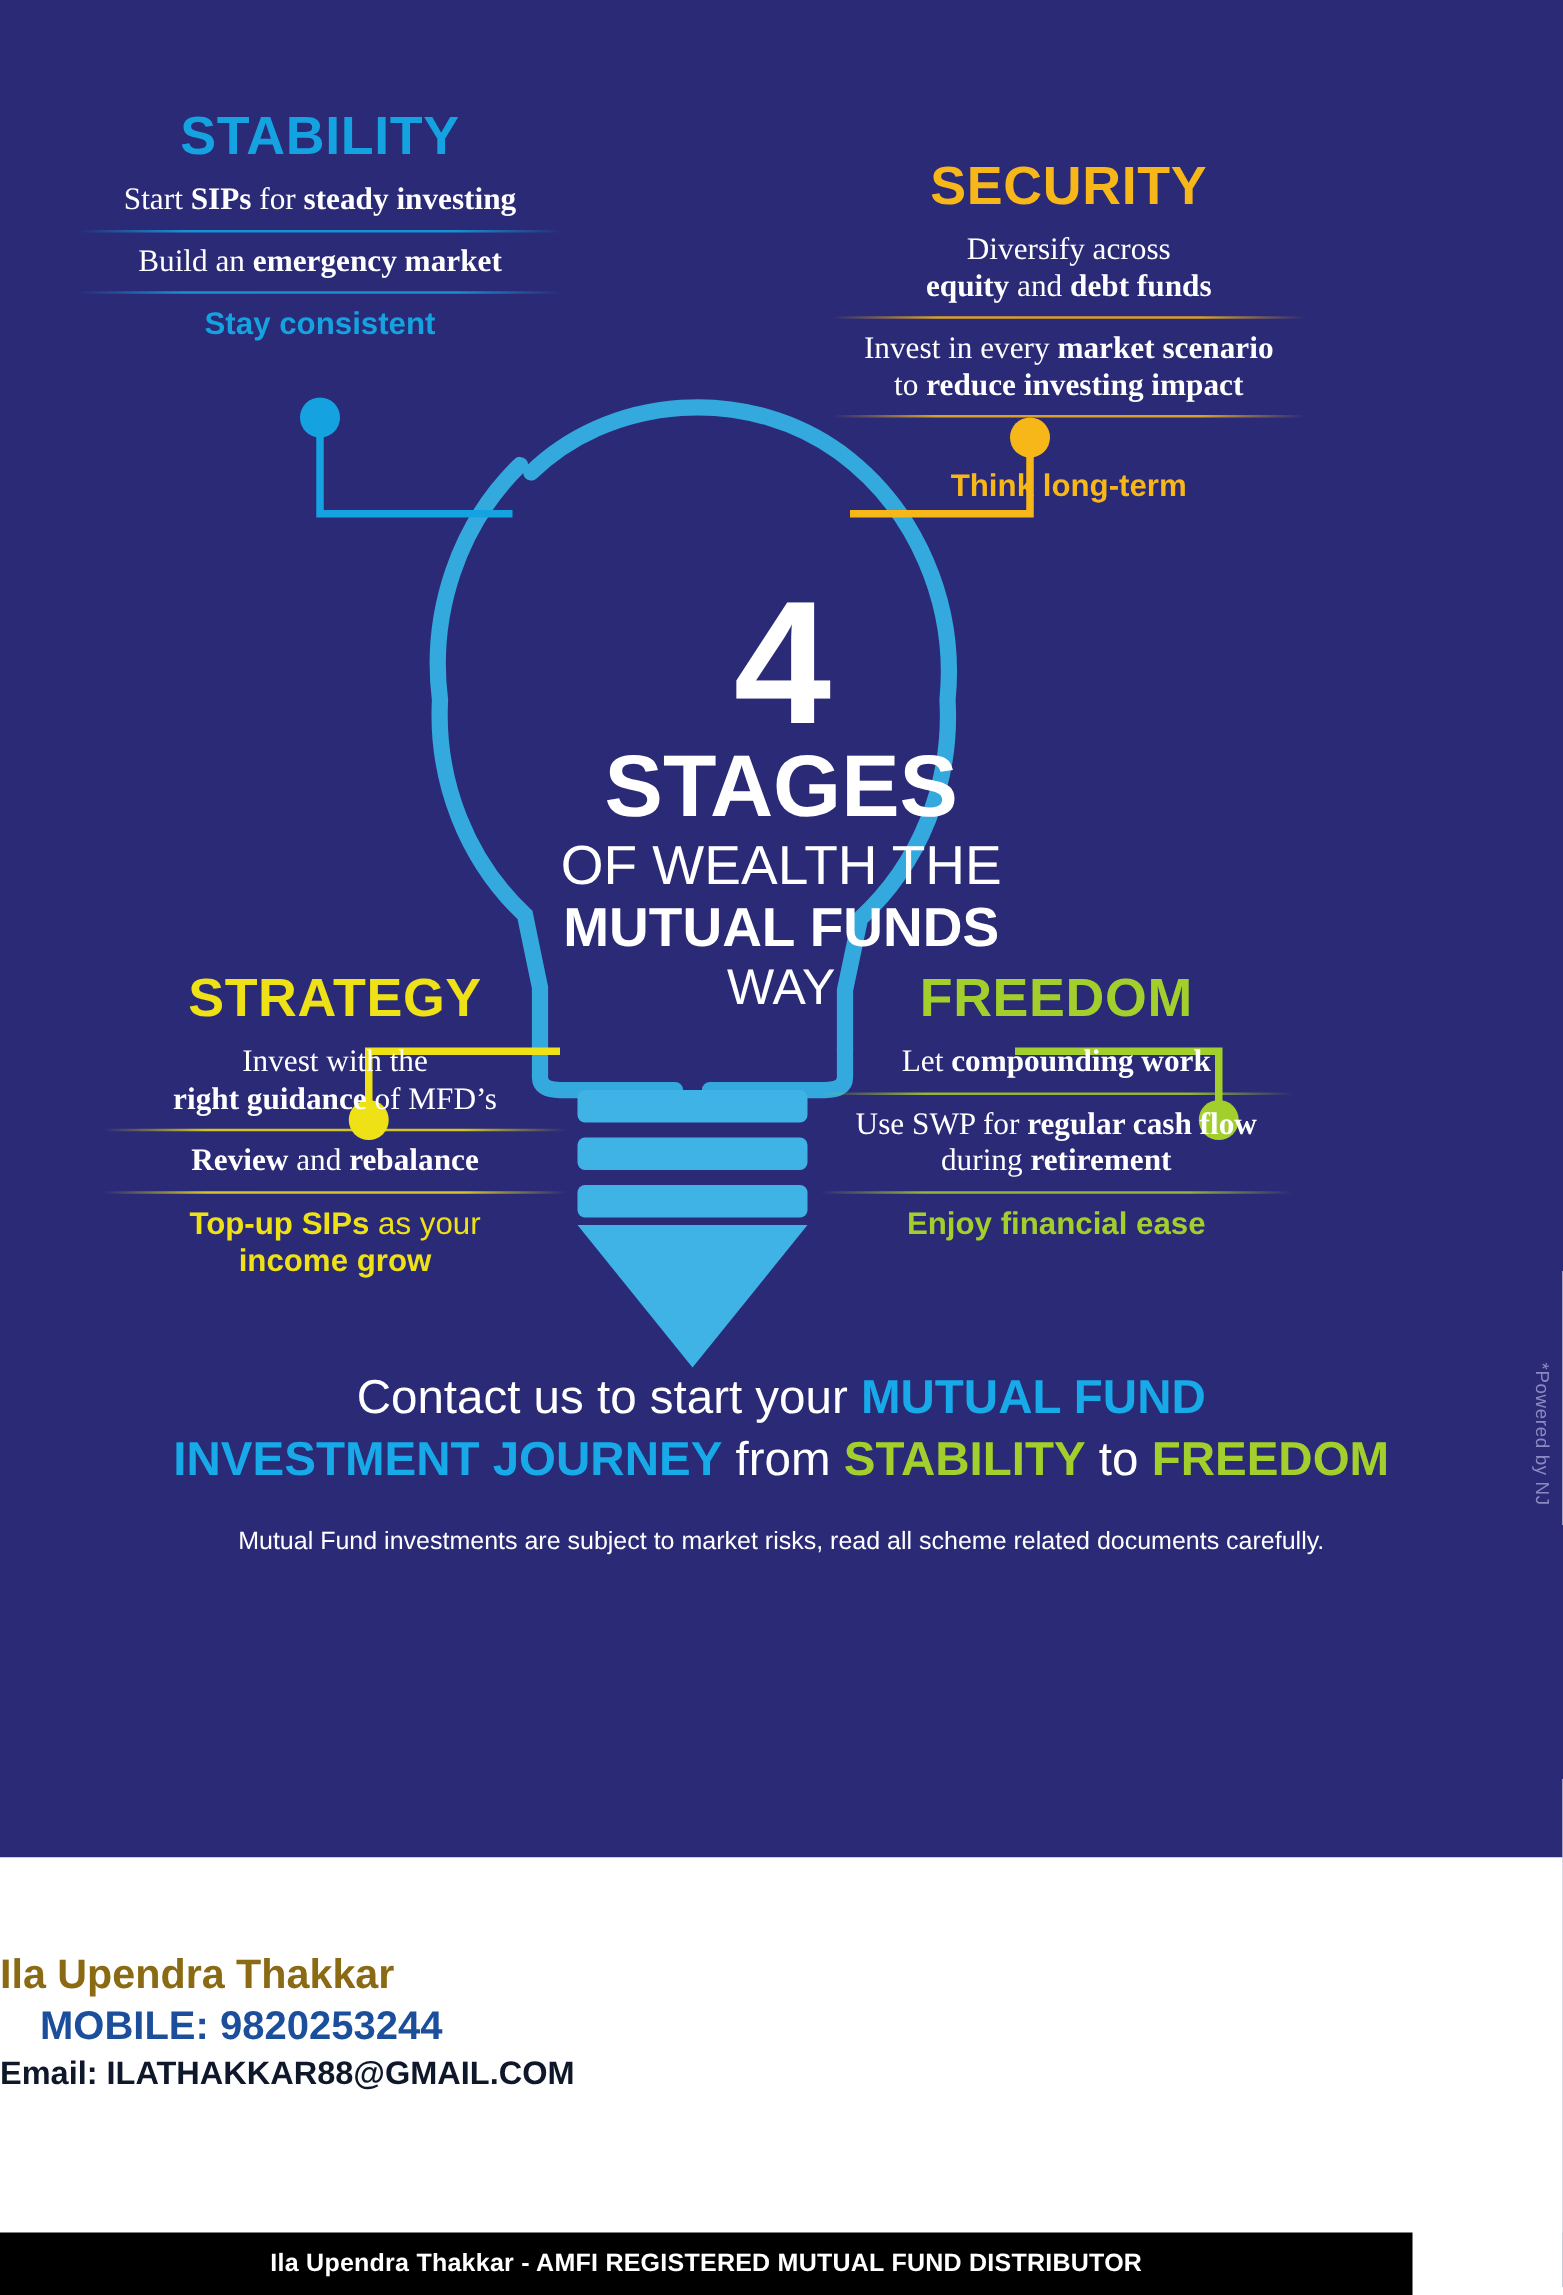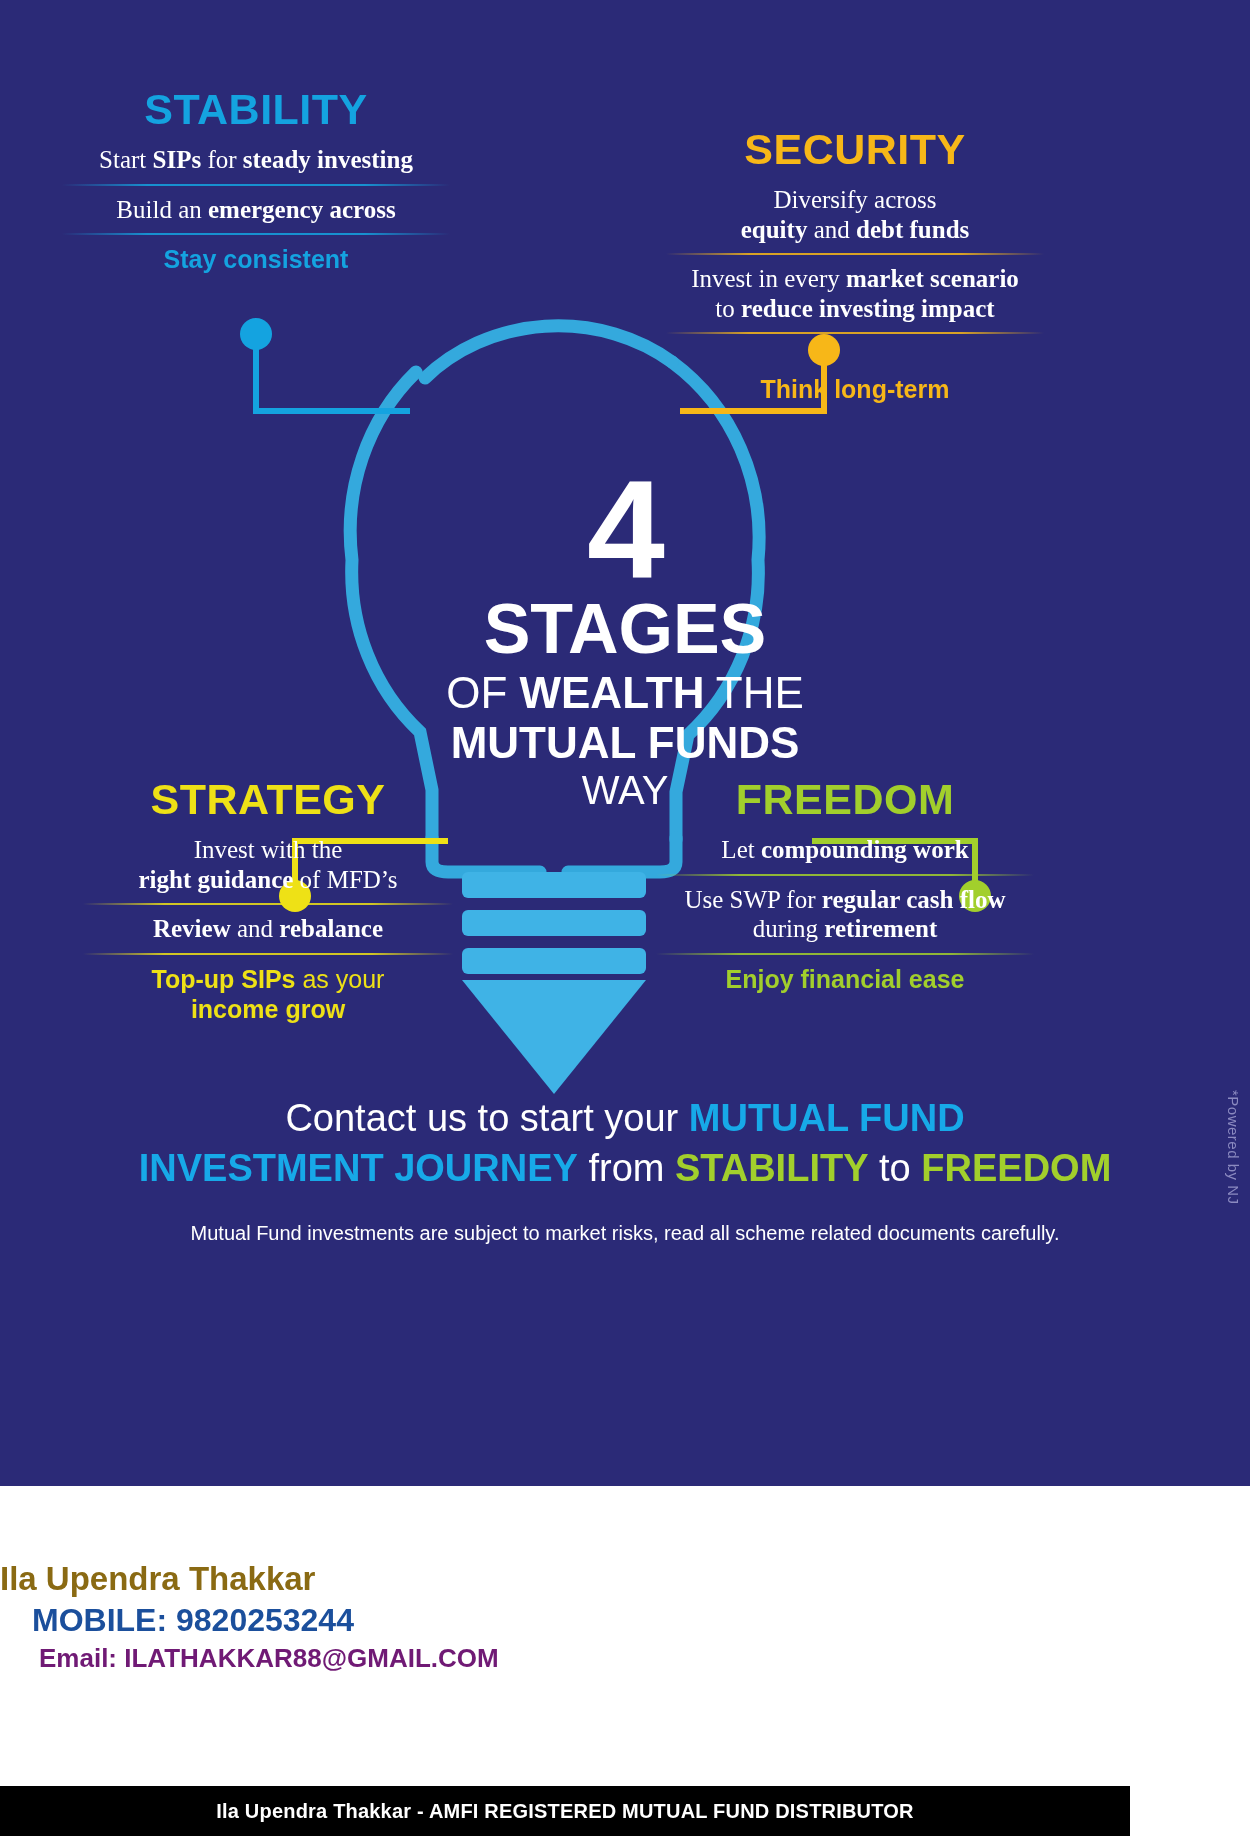--- a/index.html
+++ b/index.html
@@ -21,21 +21,21 @@
   .bulb { position:absolute; left:0; top:0; width:1250px; height:1486px; }
 
   
   .center-wrap {
     position:absolute; left:50%; top:470px; transform:translateX(-50%);
     width:520px; text-align:center; color:#ffffff; z-index:5;
   }
   .big4 { font-size:140px; font-weight:700; line-height:0.86; letter-spacing:-2px; }
   .stages { font-size:70px; font-weight:700; line-height:1.0; letter-spacing:0px; margin-top:4px;}
   .ofwealth { font-size:44px; font-weight:300; line-height:1.12; margin-top:4px; }
-  .ofwealth b { font-weight:700;text-align:right; }
+  .ofwealth b { font-weight:400;text-align:right; }
   .mutual { font-size:44px; font-weight:700; line-height:1.12; }
   .wayline { font-size:40px; font-weight:300; line-height:1.15; }
 
   
   .quad { position:absolute; z-index:6; }
   .q-title { font-size:43px; font-weight:700; letter-spacing:0.5px; line-height:1; }
   .q-line  { font-size:25px; font-weight:300; color:#ffffff; line-height:1.18;font-family:Liberation Serif, serif; }
   .q-line b { font-weight:700; }
   .q-accent { font-size:25px; font-weight:700; line-height:1.2; }
   .sep { height:2px; width:88%; margin:9px auto; border-radius:1px; opacity:.85; }
@@ -76,21 +76,21 @@
     color:#8b8ac0; font-size:15px; font-weight:400; letter-spacing:.5px;
   }
 
   
   .contact {
     position:absolute; left:0; top:1486px; width:1250px; height:300px;
     background:#ffffff; text-align:left;
   }
   .c-name   { margin-top:74px; font-size:33px; font-weight:700; color:#8a6a13; }
   .c-mobile { margin-top:4px;  font-size:32px; font-weight:700; color:#1b4f9c;padding-left:32px; }
-  .c-email  { margin-top:4px;  font-size:26px; font-weight:700; color:#701a75;margin-left:39px; }
+  .c-email  { margin-top:4px;  font-size:26px; font-weight:700; color:#0f172a; }
 
   
   .footer {
     position:absolute; left:0; bottom:0; width:1130px; height:50px;
     background:#000000; color:#ffffff;
     display:flex; align-items:center; justify-content:center;
     font-size:20px; font-weight:700; letter-spacing:.2px;
   }
 </style>
 </head>
@@ -136,21 +136,21 @@
     <div class="ofwealth"><span>OF </span><b>WEALTH</b><span> THE</span></div>
     <div class="mutual">MUTUAL FUNDS</div>
     <div class="wayline">WAY</div>
   </div>
 
   <div class="quad" id="q-stability">
     <div class="q-title t-stability">STABILITY</div>
     <div style="height:14px"></div>
     <div class="q-line"><span>Start </span><b>SIPs</b><span> for </span><b>steady investing</b></div>
     <div class="sep sep-blue"></div>
-    <div class="q-line"><span>Build an </span><b>emergency across</b><br></div>
+    <div class="q-line"><span>Build an </span><b>emergency market</b><br></div>
     <div class="sep sep-blue"></div>
     <div class="q-accent t-stability">Stay consistent</div>
   </div>
 
   <div class="quad" id="q-security">
     <div class="q-title t-security">SECURITY</div>
     <div style="height:14px"></div>
     <div class="q-line"><span>Diversify across</span><br><b>equity</b><span> and </span><b>debt funds</b></div>
     <div class="sep sep-gold"></div>
     <div class="q-line"><span>Invest in every </span><b>market scenario</b><br><span>to </span><b>reduce investing impact</b></div>

